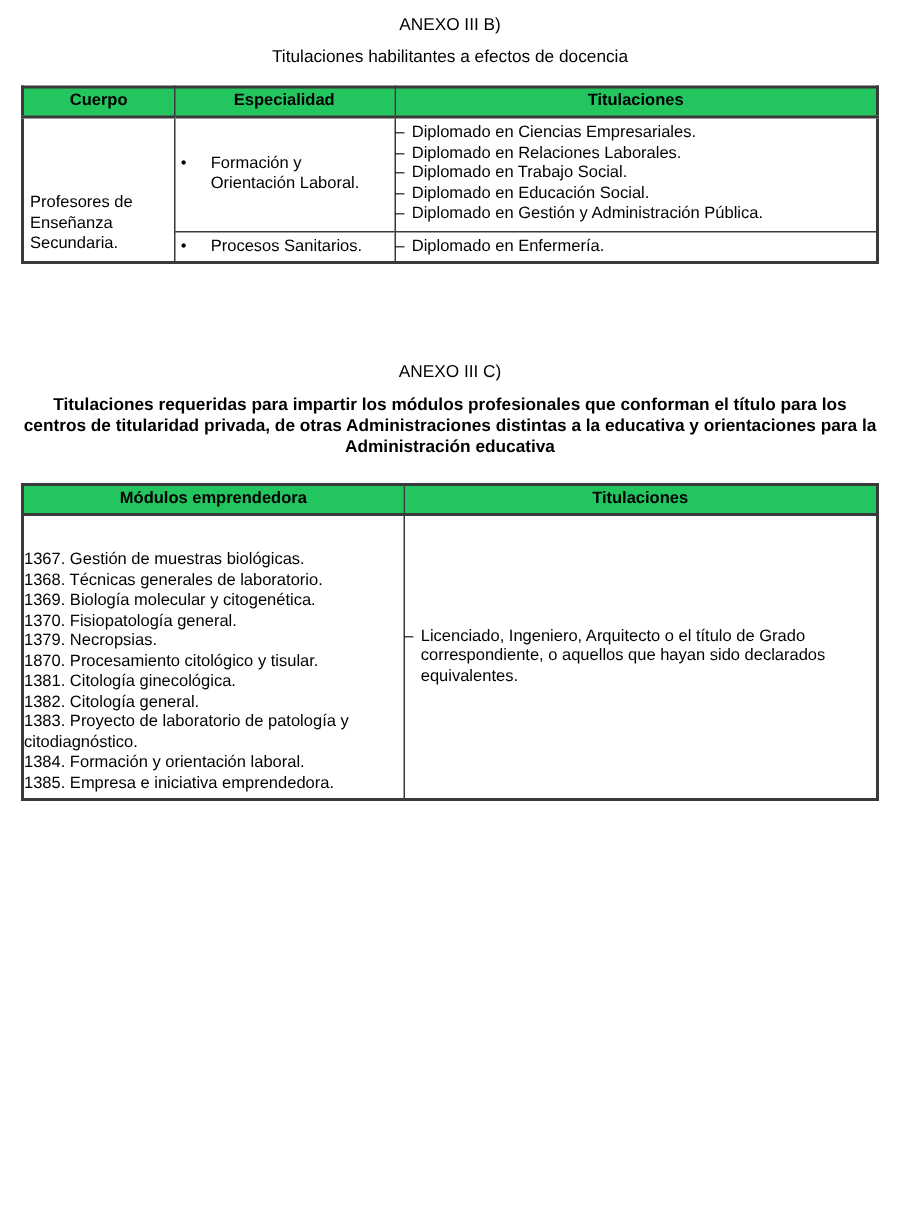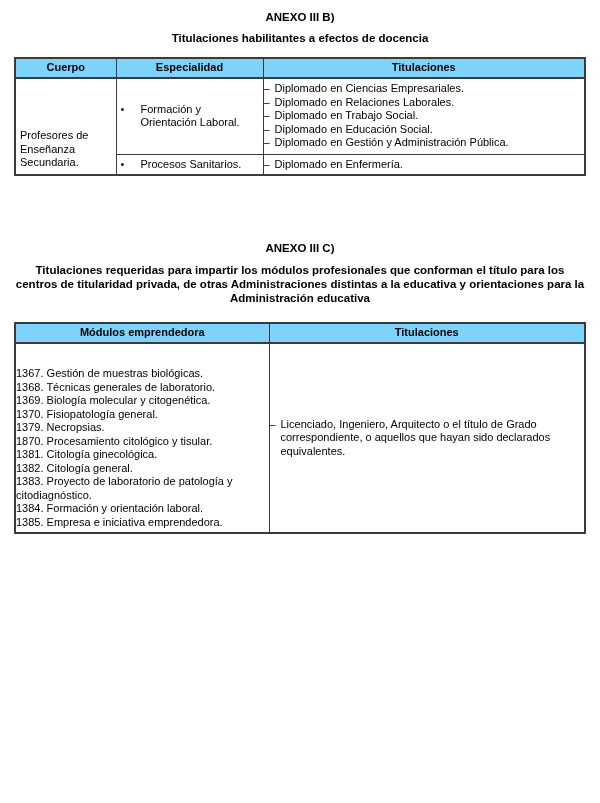--- a/index.html
+++ b/index.html
@@ -2,36 +2,36 @@
 <html><head>
   <meta charset="utf-8">
   <style>
     html, body { margin: 0; padding: 0; background: #ffffff; }
     body {
       width: 600px; height: 803px; position: relative; overflow: hidden;
       font-family: "Liberation Sans", sans-serif; color: #000; font-size: 11px;
     }
     .heading {
       position: absolute; left: 0; width: 600px; text-align: center;
-      font-weight: bold; font-size: 11.5px; line-height: 14px;
+      font-weight: normal; font-size: 11.5px; line-height: 14px;
     }
     .subheading {
       position: absolute; left: 14px; width: 572px; text-align: center;
       font-weight: bold; font-size: 11.5px; line-height: 14px;
     }
     table {
       position: absolute; border-collapse: collapse;
       border: 2px solid #3a3a3a;
     }
     th, td {
       border: 1px solid #3a3a3a; vertical-align: top;
       font-size: 11px; line-height: 13.5px; padding: 0;
     }
     th {
-      background: #7dd3fc; font-weight: bold; text-align: center;
+      background: #22c55e; font-weight: bold; text-align: center;
       height: 18px; vertical-align: middle; border-bottom: 2px solid #3a3a3a;
     }
     .cell-pad { padding: 2px 4px; }
     ul.dash { list-style: none; margin: 0; padding: 0; }
     ul.dash li { position: relative; padding-left: 11px; }
     ul.dash li::before { content: "\2013"; position: absolute; left: 0; top: 0; }
     .bullet-row { display: flex; padding: 2px 4px; }
     .bullet { width: 20px; flex: none; }
     .mod-list { margin: 0; padding: 0; list-style: none; }
   </style>

